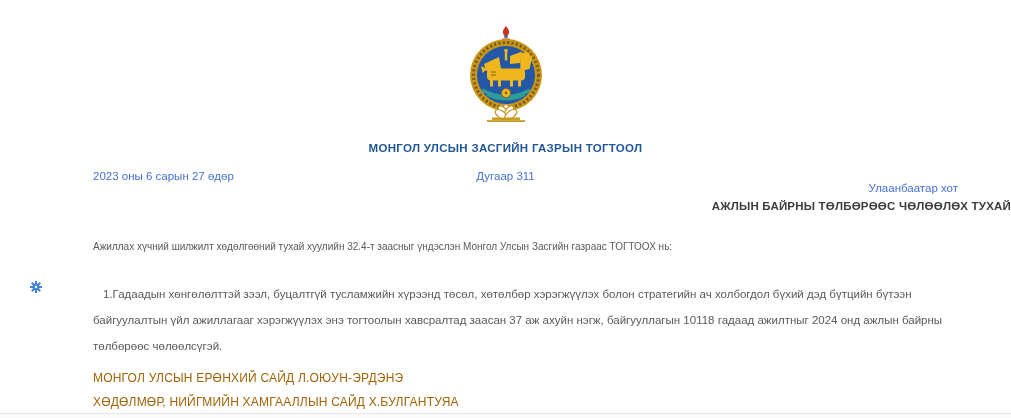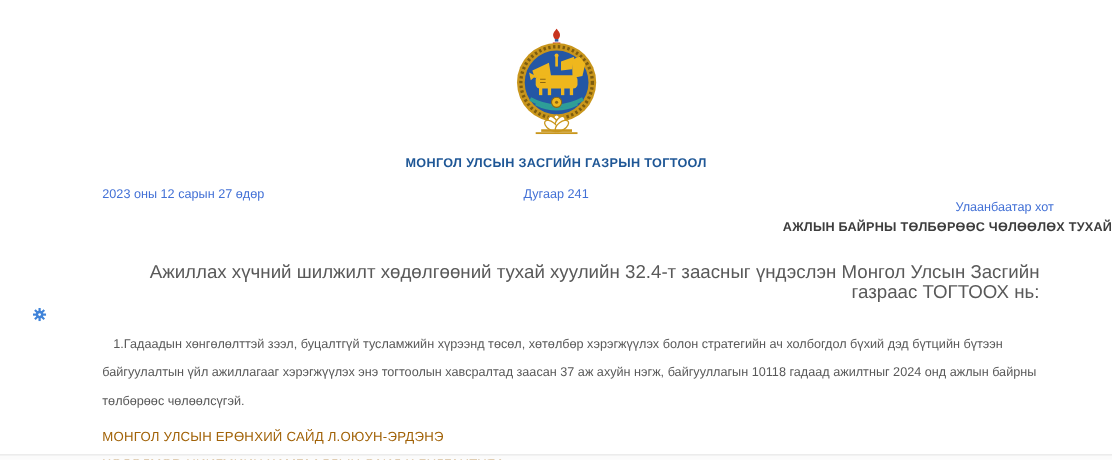--- a/index.html
+++ b/index.html
@@ -38,24 +38,23 @@
     margin-top:15px;
     text-align:right;
     font-size:11.5px;
     font-weight:bold;
     letter-spacing:0.2px;
     color:#3d3d3d;
   }
 
   .intro {
     margin:26px 66px 0 93px;
-    font-size:17px;
+    font-size:10px;
     line-height:18px;
     color:#595959;
-    text-align:right;
   }
   .clause {
     margin:25px 66px 0 93px;
     text-indent:10px;
     font-size:11.5px;
     line-height:26px;
     color:#595959;
   }
   .clause + .clause { margin-top:27px; }
 
@@ -143,22 +142,22 @@
         <ellipse cx="46" cy="86" rx="3.6" ry="7" transform="rotate(54 46 92)"></ellipse>
       </g>
       <rect x="32" y="91.5" width="28" height="2.4" fill="#c9961c"></rect>
       <rect x="27" y="94.2" width="38" height="1.8" fill="#c9961c"></rect>
     </svg>
   </div>
 
   <h1 class="doc-title">МОНГОЛ УЛСЫН ЗАСГИЙН ГАЗРЫН ТОГТООЛ</h1>
 
   <div class="meta-row">
-    <span class="meta-left">2023 оны 12 сарын 27 өдөр</span>
-    <span class="meta-center">Дугаар 241</span>
+    <span class="meta-left">2023 оны 6 сарын 27 өдөр</span>
+    <span class="meta-center">Дугаар 311</span>
     <span class="meta-right">Улаанбаатар хот</span>
   </div>
 
   <h2 class="doc-subject">АЖЛЫН БАЙРНЫ ТӨЛБӨРӨӨС ЧӨЛӨӨЛӨХ ТУХАЙ</h2>
 
   <p class="intro">Ажиллах хүчний шилжилт хөдөлгөөний тухай хуулийн 32.4-т заасныг үндэслэн Монгол Улсын Засгийн газраас ТОГТООХ нь:</p>
 
   <p class="clause">1.Гадаадын хөнгөлөлттэй зээл, буцалтгүй тусламжийн хүрээнд төсөл, хөтөлбөр хэрэгжүүлэх болон стратегийн ач холбогдол бүхий дэд бүтцийн бүтээн байгуулалтын үйл ажиллагааг хэрэгжүүлэх энэ тогтоолын хавсралтад заасан 37 аж ахуйн нэгж, байгууллагын 10118 гадаад ажилтныг 2024 онд ажлын байрны төлбөрөөс чөлөөлсүгэй.</p>
 
   <p class="signature">МОНГОЛ УЛСЫН ЕРӨНХИЙ САЙД Л.ОЮУН-ЭРДЭНЭ</p>

